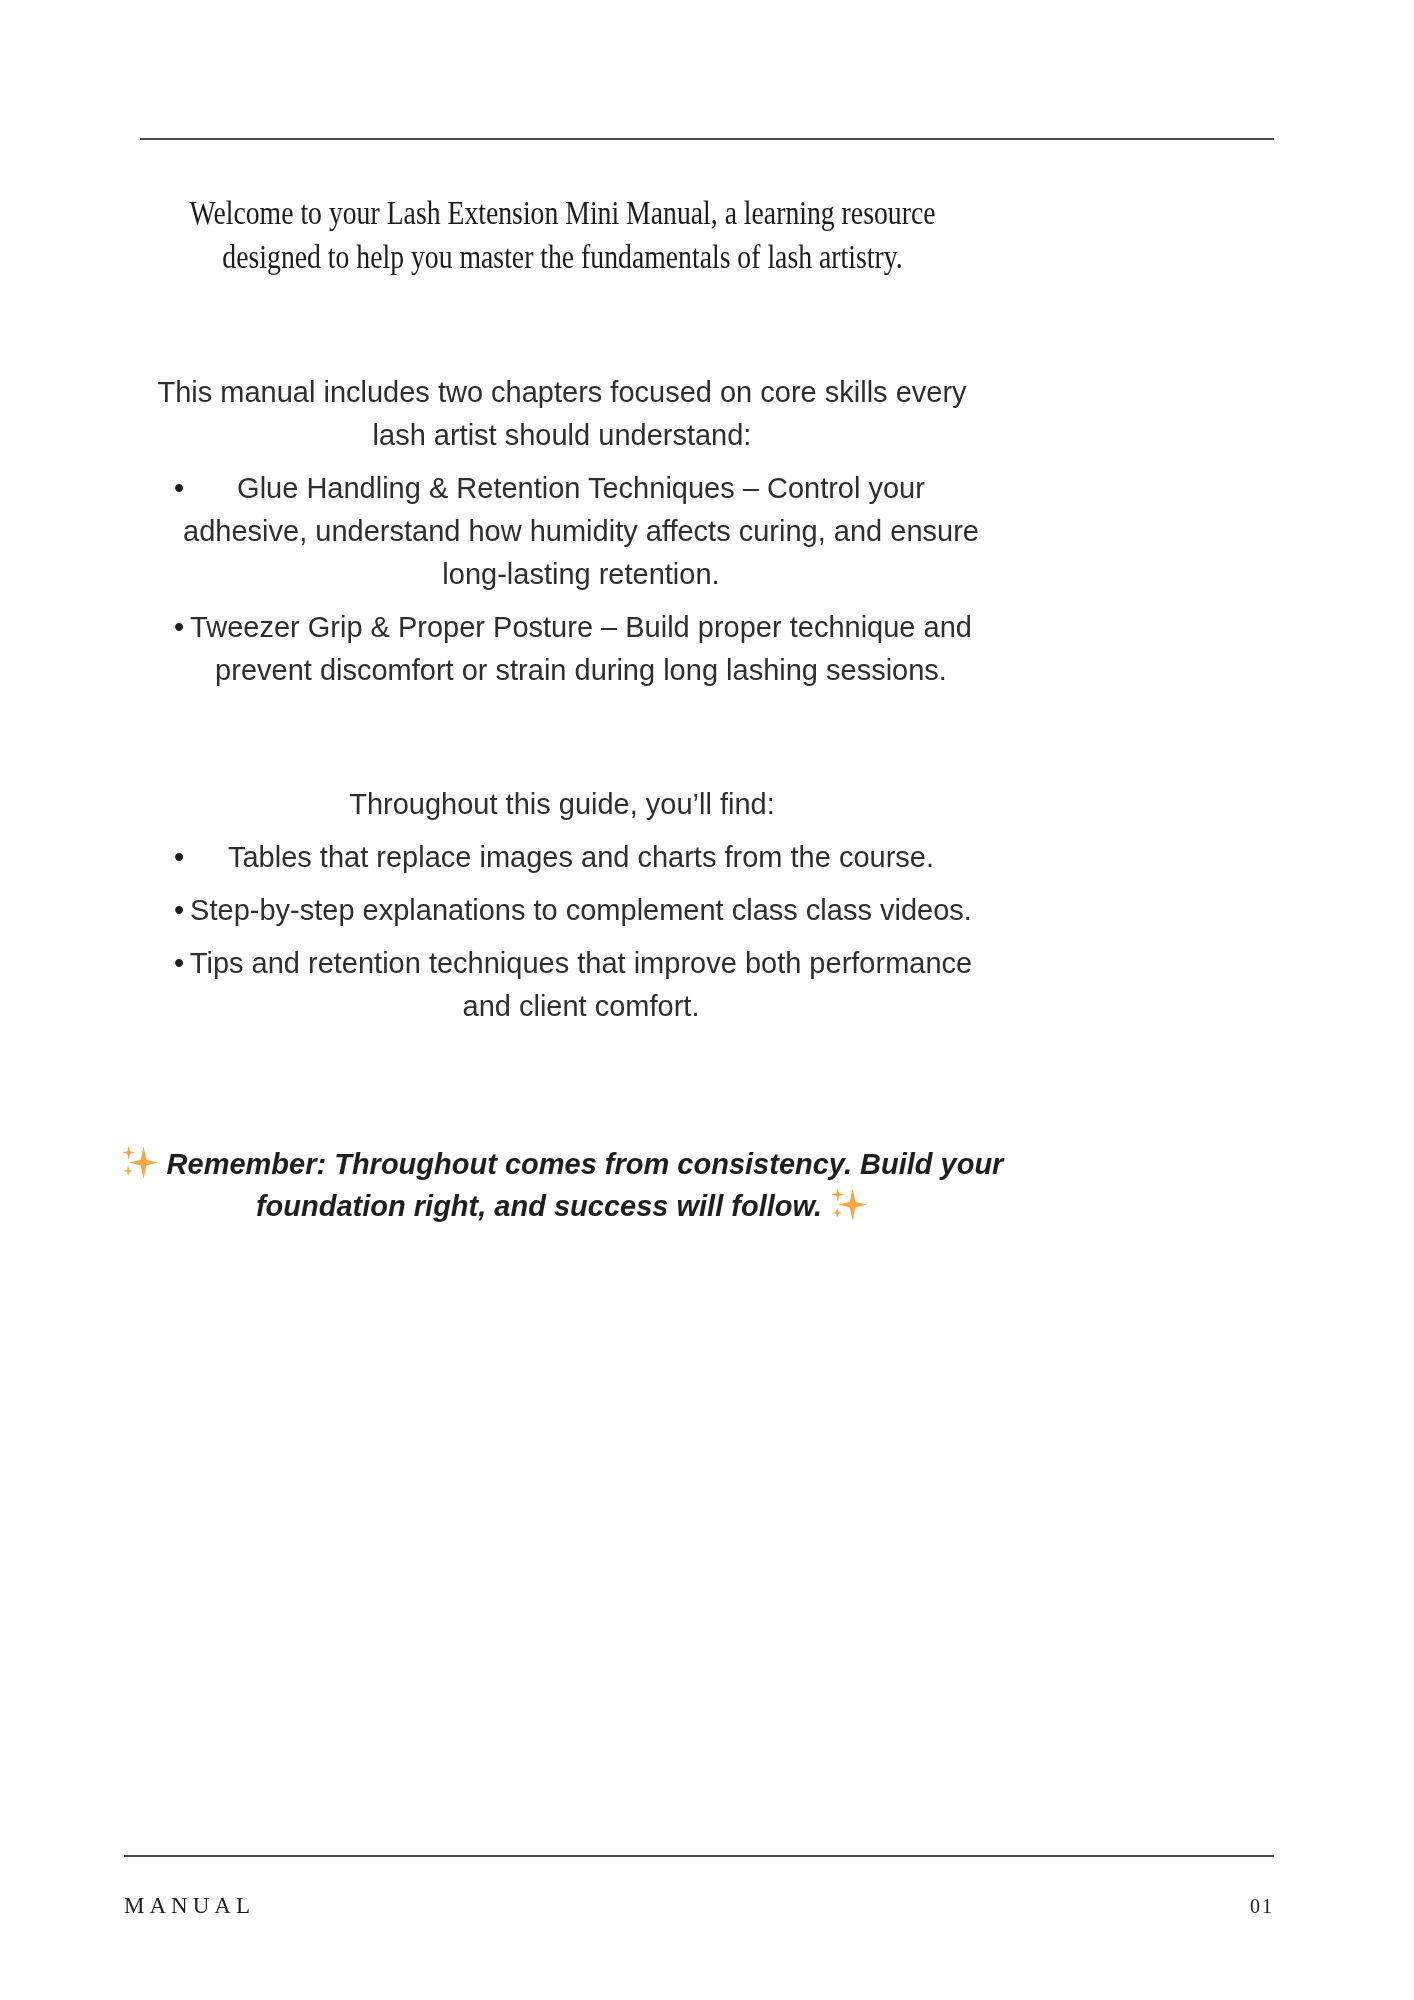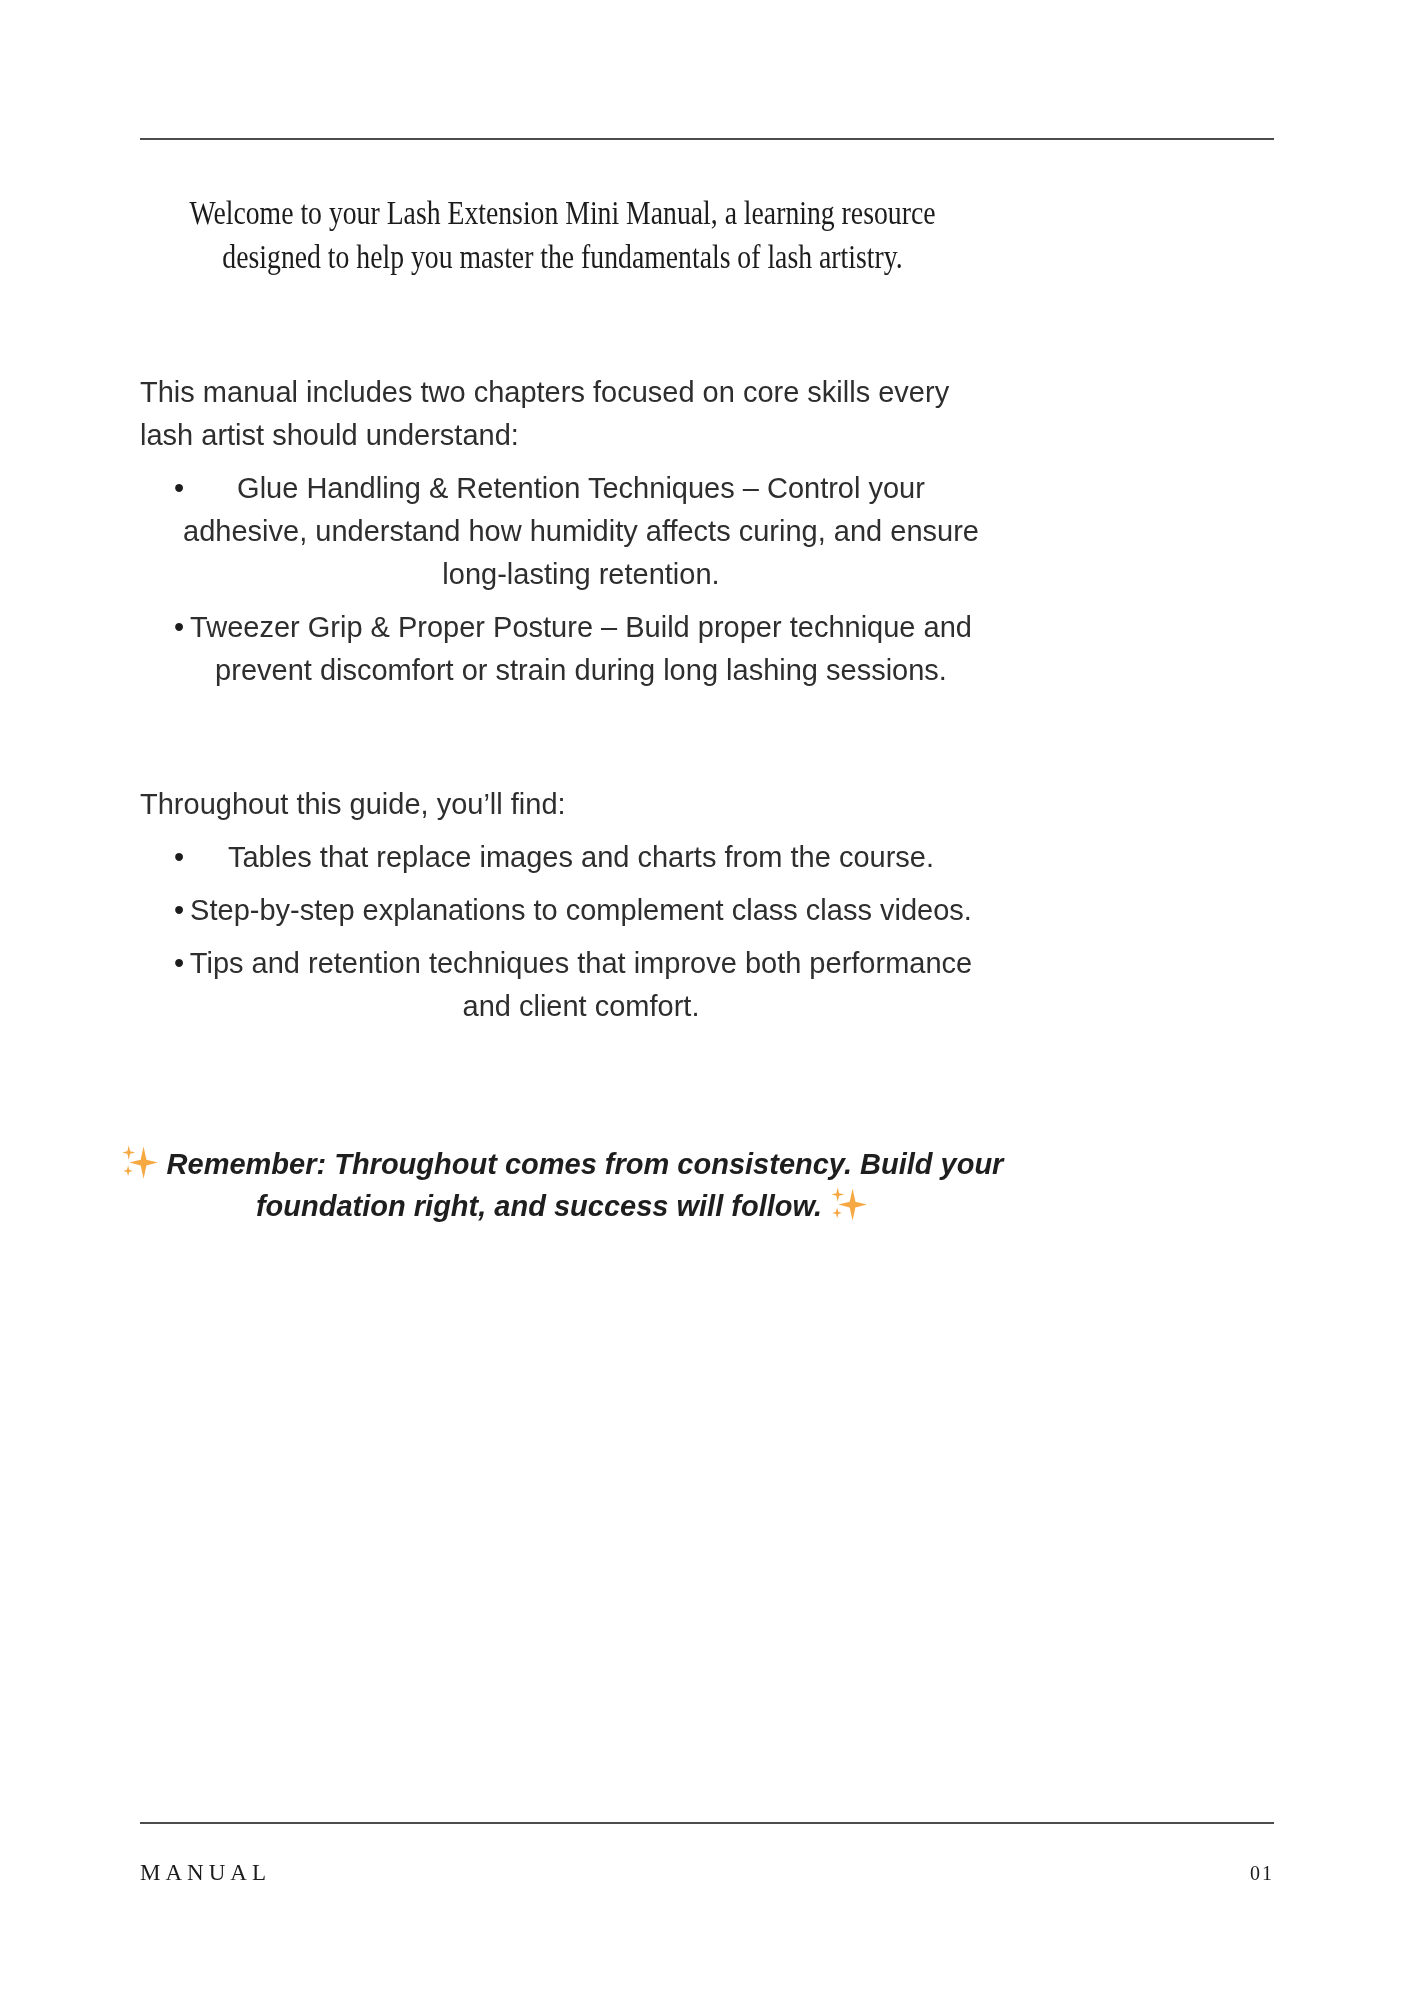--- a/index.html
+++ b/index.html
@@ -57,21 +57,21 @@
   }
   .heading-inner svg {
     vertical-align: -12px;
     margin-right: 14px;
   }
   
   .lead {
     margin-top: 92px;
     font-size: 29px;
     line-height: 1.48;
-    text-align: left;
+    text-align: center;
     color: #2E2E2E;
   }
   ul.bullets {
     list-style: none;
     margin-top: 4px;
   }
   ul.bullets li {
     position: relative;
     padding-left: 38px;
     margin: 10px 0;
@@ -100,24 +100,24 @@
     line-height: 1.42;
     text-align: center;
     color: #1E1E1E;
   }
   .reminder svg { vertical-align: -7px; }
   .reminder .spark-lead { margin-right: 8px; }
   .reminder .spark-tail { margin-left: 8px; }
   
   .footer {
     position: absolute;
-    left: 140px;
+    left: 124px;
     right: 140px;
     bottom: 0;
-    height: 178px;
+    height: 145px;
   }
   .footer-row {
     display: flex;
     justify-content: space-between;
     align-items: baseline;
     margin-top: 36px;
     font-family: "Liberation Serif", serif;
     color: #1C1C1C;
   }
   .footer-label {

